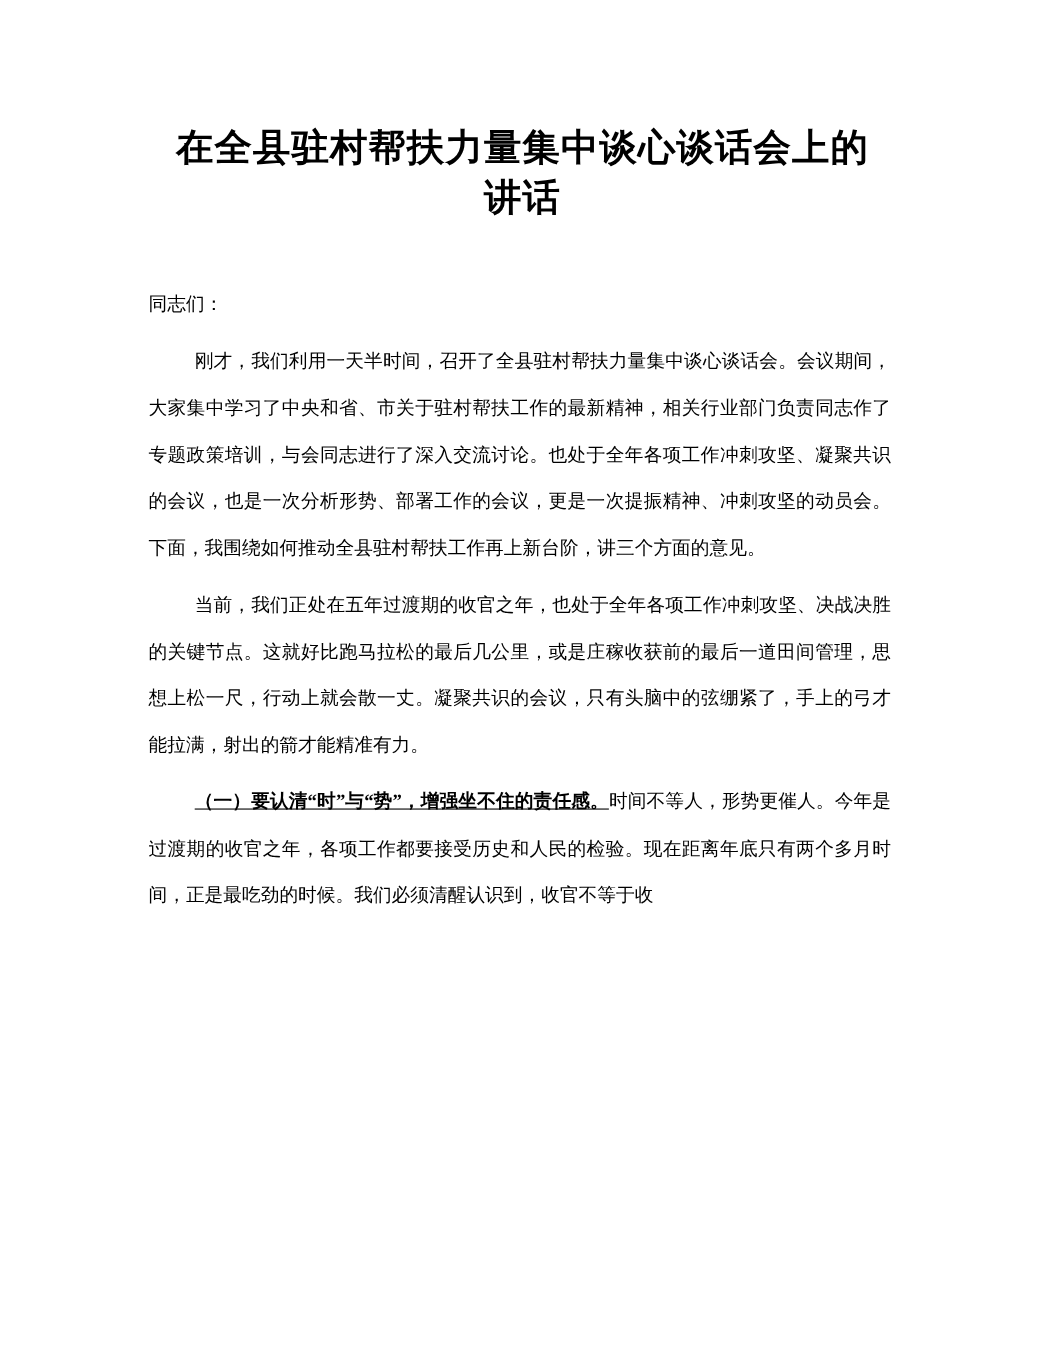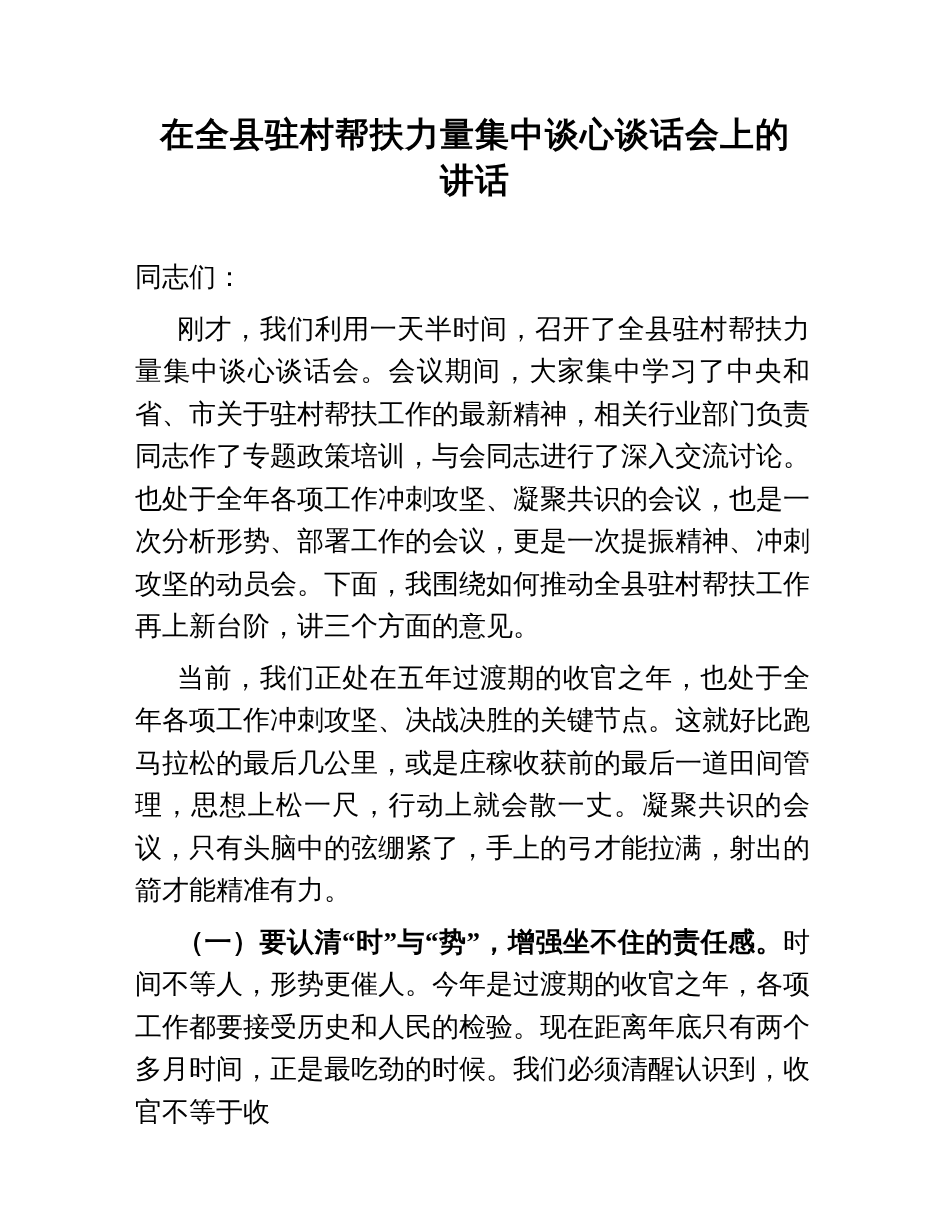--- a/index.html
+++ b/index.html
@@ -25,21 +25,21 @@
     font-family: "Liberation Serif", "DejaVu Serif", serif;
     font-weight: 700;
     font-size: 34px;
     line-height: 46px;
     letter-spacing: 1px;
     color: var(--text-color);
   }
   .doc-body {
     margin: 52px 140px 0 135px;
     font-family: "Liberation Serif", "DejaVu Serif", serif;
-    font-size: 27px;
+    font-size: 17px;
     line-height: 42.5px;
     text-align: justify;
     color: var(--text-color);
   }
   .doc-body p { margin-top: 9px; }
   .doc-body p:first-child { margin-top: 0; }
   .salutation {
     text-indent: 0;
     text-align: left;
   }
@@ -47,20 +47,21 @@
     text-indent: 42px;
   }
   .section-heading {
     text-indent: 42px;
     font-family: "Liberation Sans", "DejaVu Sans", sans-serif;
     font-weight: 700;
     text-align: left;
   }
   .lead-bold {
     font-weight: 700;
+    text-decoration: underline;
   }
 </style>
 </head>
 <body>
 
 <div class="page">
 
   <h1 class="doc-title">在全县驻村帮扶力量集中谈心谈话会上的讲话</h1>
 
   <div class="doc-body">

